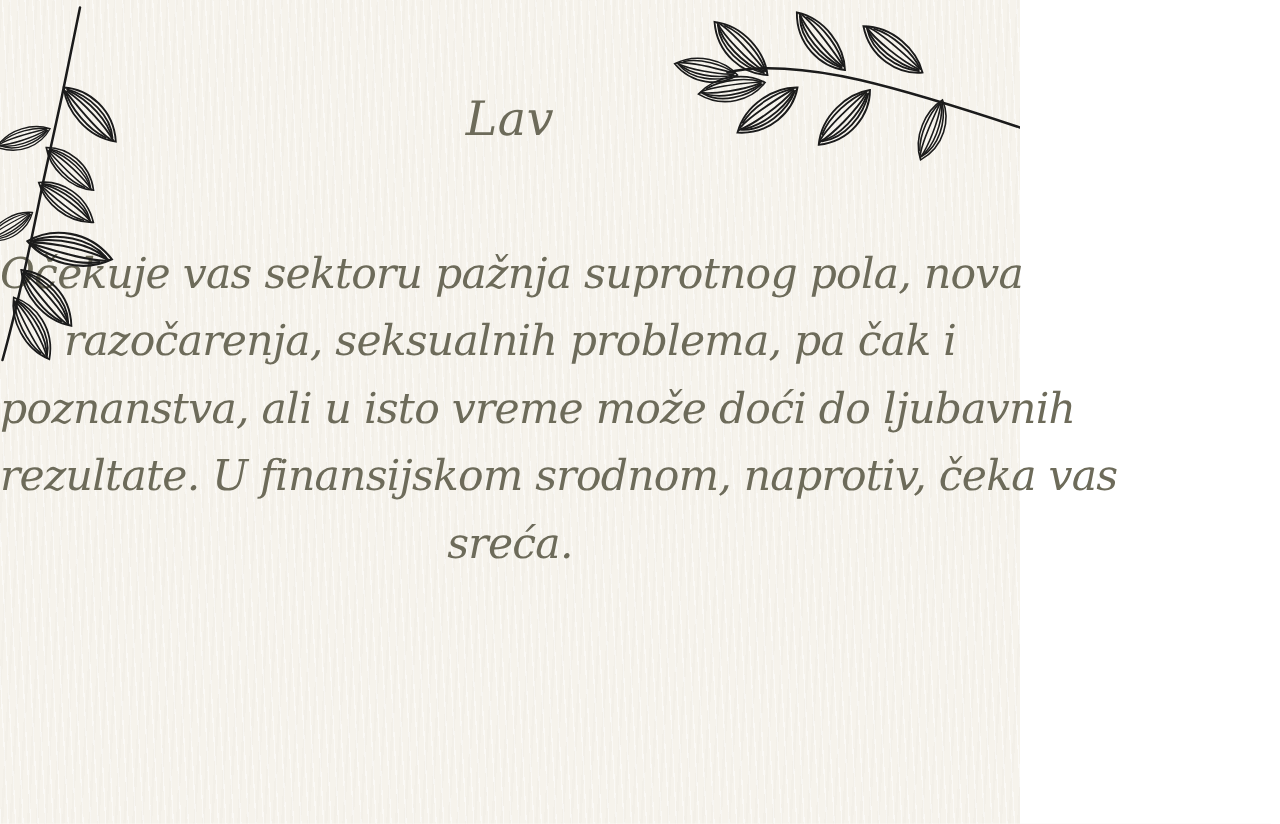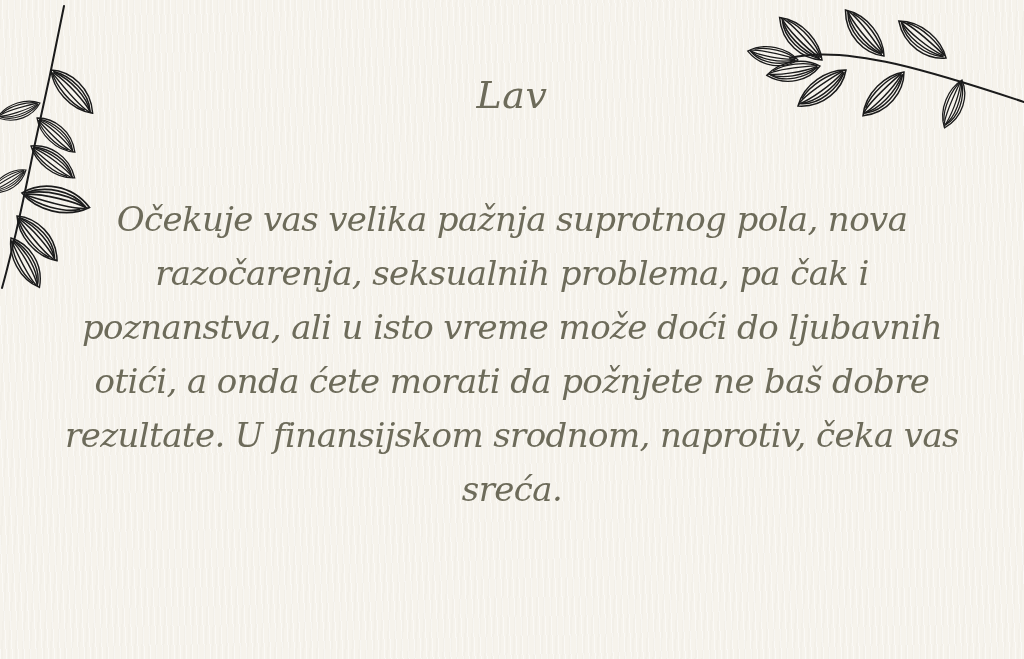--- a/index.html
+++ b/index.html
@@ -6,21 +6,21 @@
     margin: 0;
     padding: 0;
   }
   body {
     width: 1024px;
     height: 659px;
     overflow: hidden;
   }
   .card {
     position: relative;
-    width: 1024px;
+    width: 816px;
     height: 659px;
     background-color: #f6f3ec;
     background-image:
       repeating-linear-gradient(93deg, rgba(120,110,90,0.025) 0 2px, rgba(0,0,0,0) 2px 7px),
       repeating-linear-gradient(87deg, rgba(255,255,255,0.5) 0 1px, rgba(0,0,0,0) 1px 6px);
     font-family: "DejaVu Serif", "Liberation Serif", serif;
     font-style: italic;
     color: #6d6b5a;
   }
   .branch {
@@ -85,21 +85,20 @@
     <use href="#lf" transform="translate(212,58) rotate(-140)"></use>
     <use href="#lf" transform="translate(86,66) rotate(172) scale(0.9)"></use>
     <use href="#lf" transform="translate(112,70) rotate(145)"></use>
     <use href="#lf" transform="translate(170,72) rotate(135)"></use>
     <use href="#lf" transform="translate(228,80) rotate(112) scale(0.85)"></use>
   </svg>
 
   <h1 class="zodiac-title">Lav</h1>
 
   <div class="horoscope-text">
-    <p>Očekuje vas velika pažnja suprotnog pola, nova</p>
+    <p>Očekuje vas sektoru pažnja suprotnog pola, nova</p>
     <p>razočarenja, seksualnih problema, pa čak i</p>
     <p>poznanstva, ali u isto vreme može doći do ljubavnih</p>
-    <p>otići, a onda ćete morati da požnjete ne baš dobre</p>
     <p>rezultate. U finansijskom srodnom, naprotiv, čeka vas</p>
     <p>sreća.</p>
   </div>
 
 </div>
 
 </body></html>

